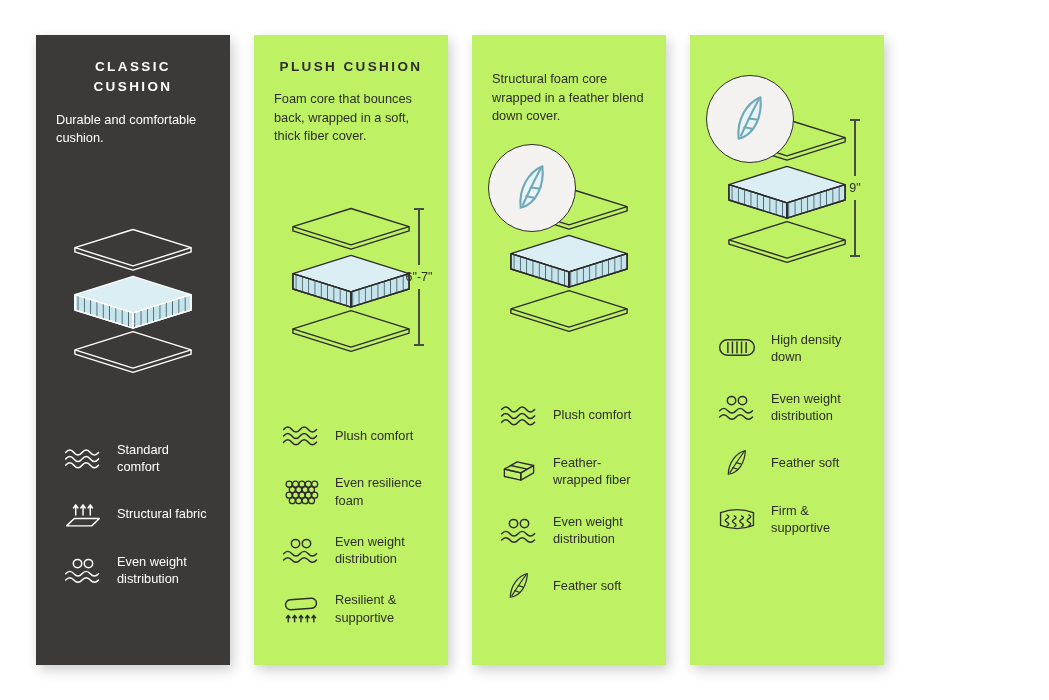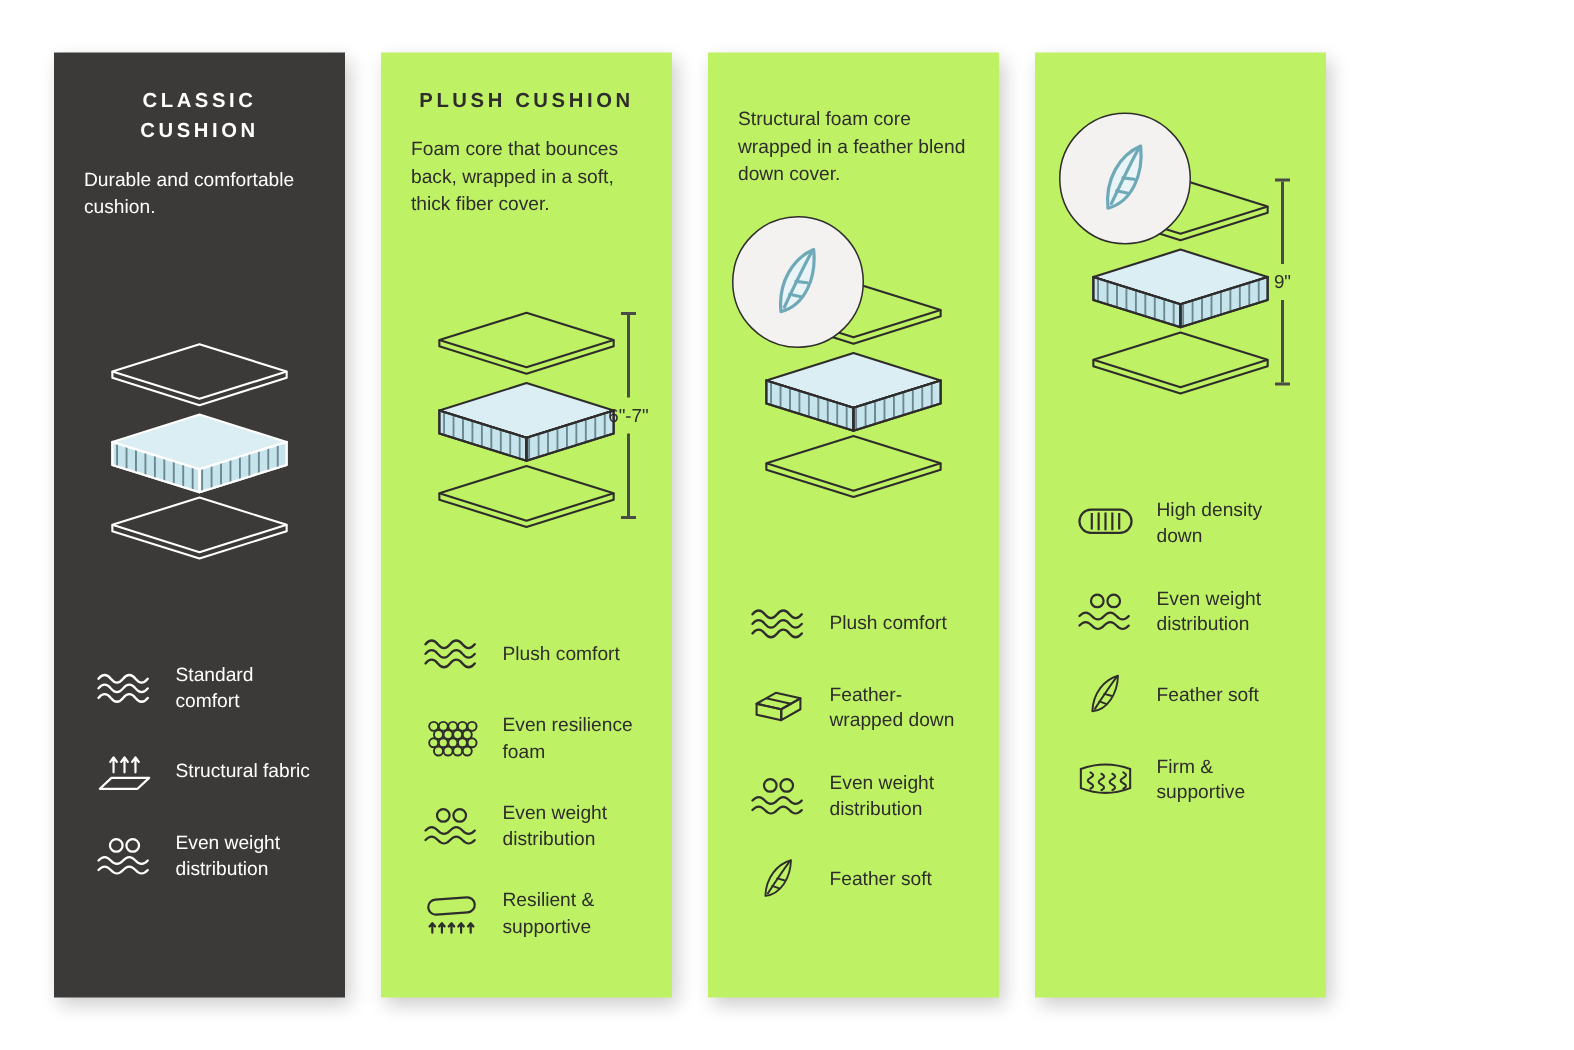--- a/index.html
+++ b/index.html
@@ -276,21 +276,21 @@
             </svg>
           </span>
         <span class="f-label">Plush comfort</span>
       </div>
       <div class="feature">
         <span class="f-icon">
             <svg viewBox="0 0 46 32">
               <use href="#i-bricks"></use>
             </svg>
           </span>
-        <span class="f-label">Feather-wrapped down</span>
+        <span class="f-label">Feather-wrapped fiber</span>
       </div>
       <div class="feature">
         <span class="f-icon">
             <svg viewBox="0 0 46 32">
               <use href="#i-weight"></use>
             </svg>
           </span>
         <span class="f-label">Even weight distribution</span>
       </div>
       <div class="feature">

